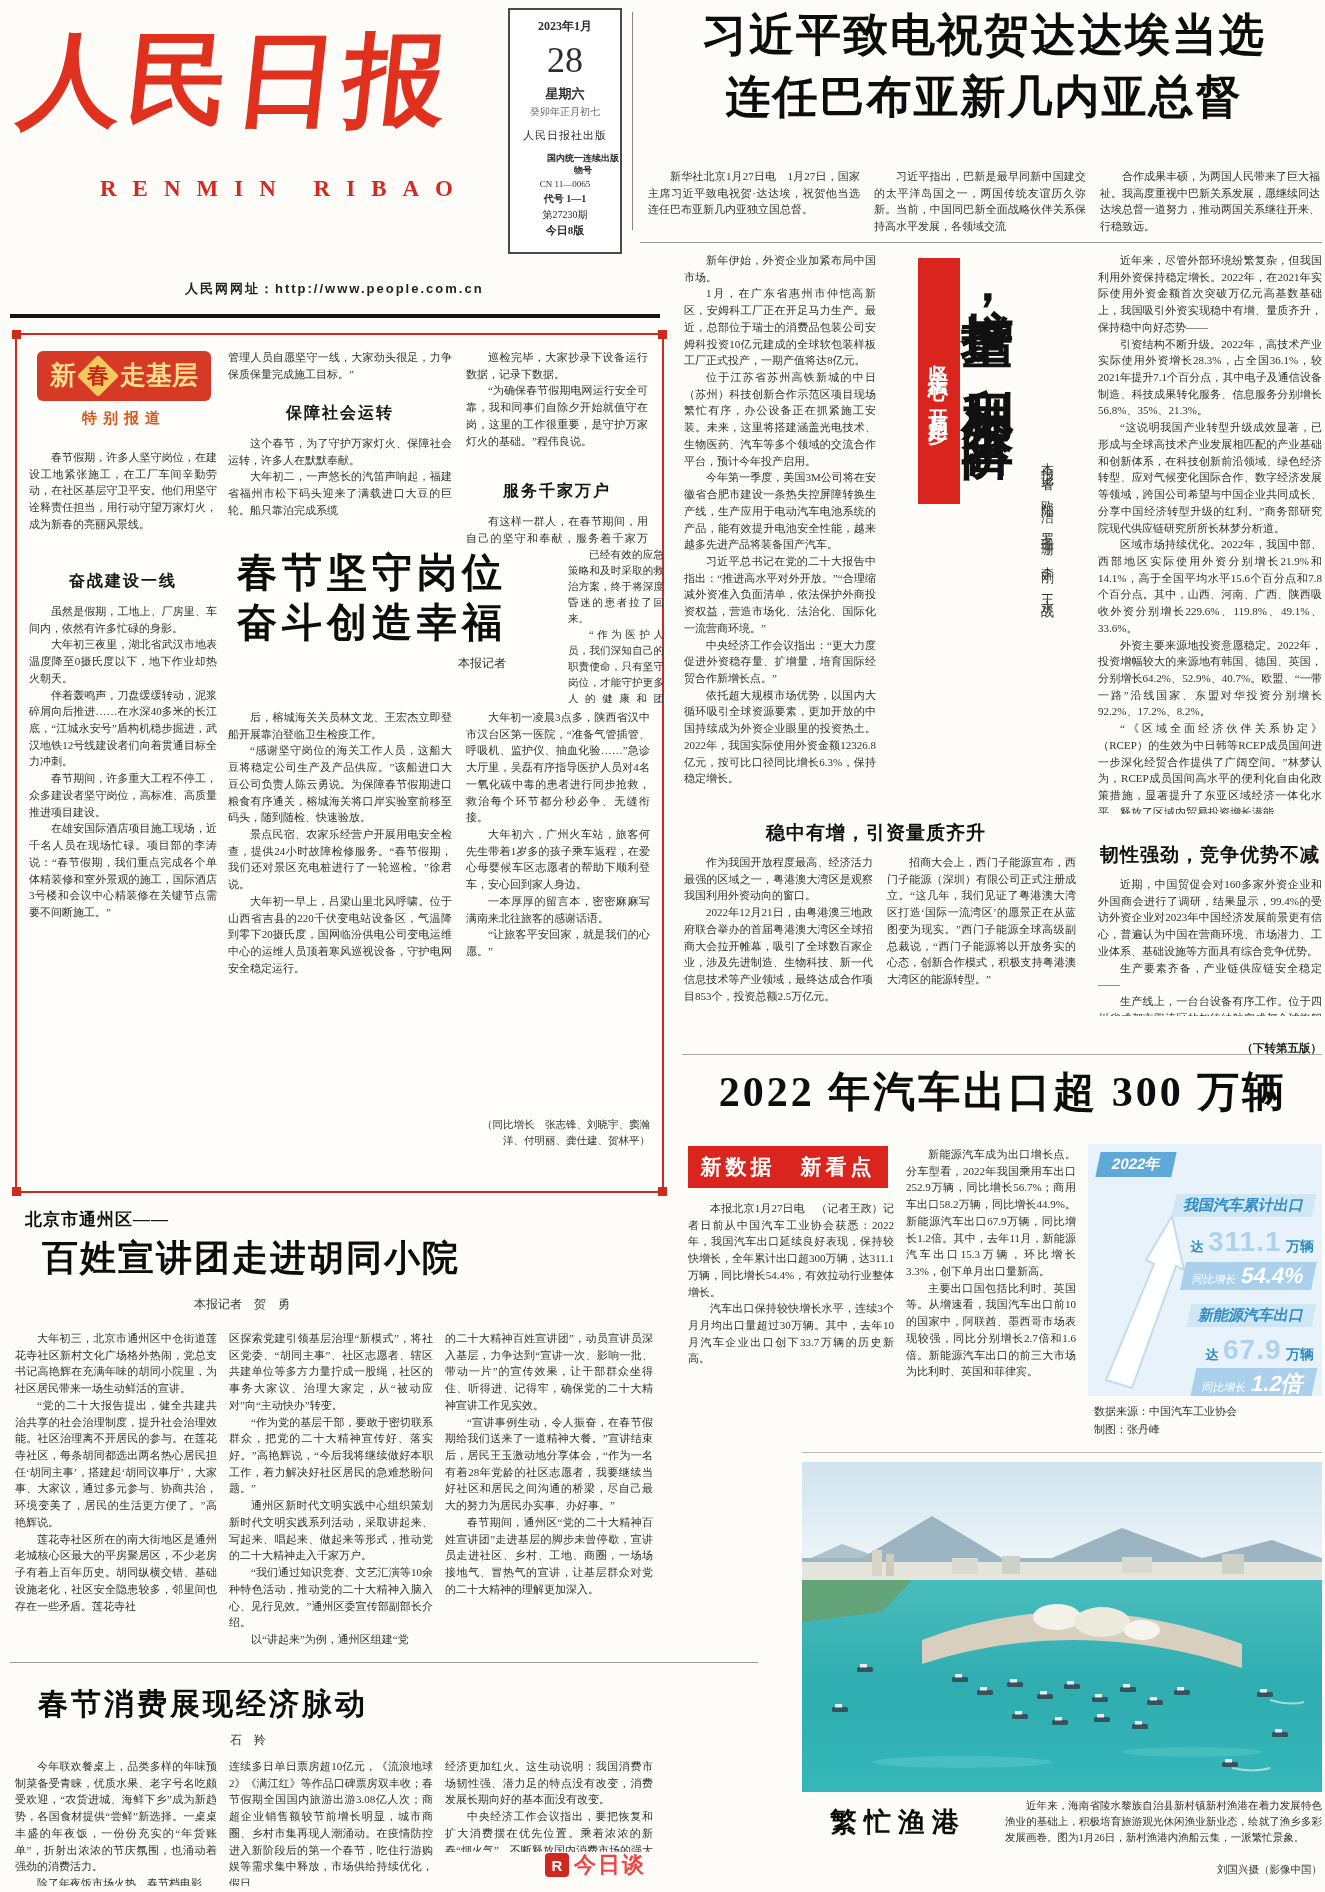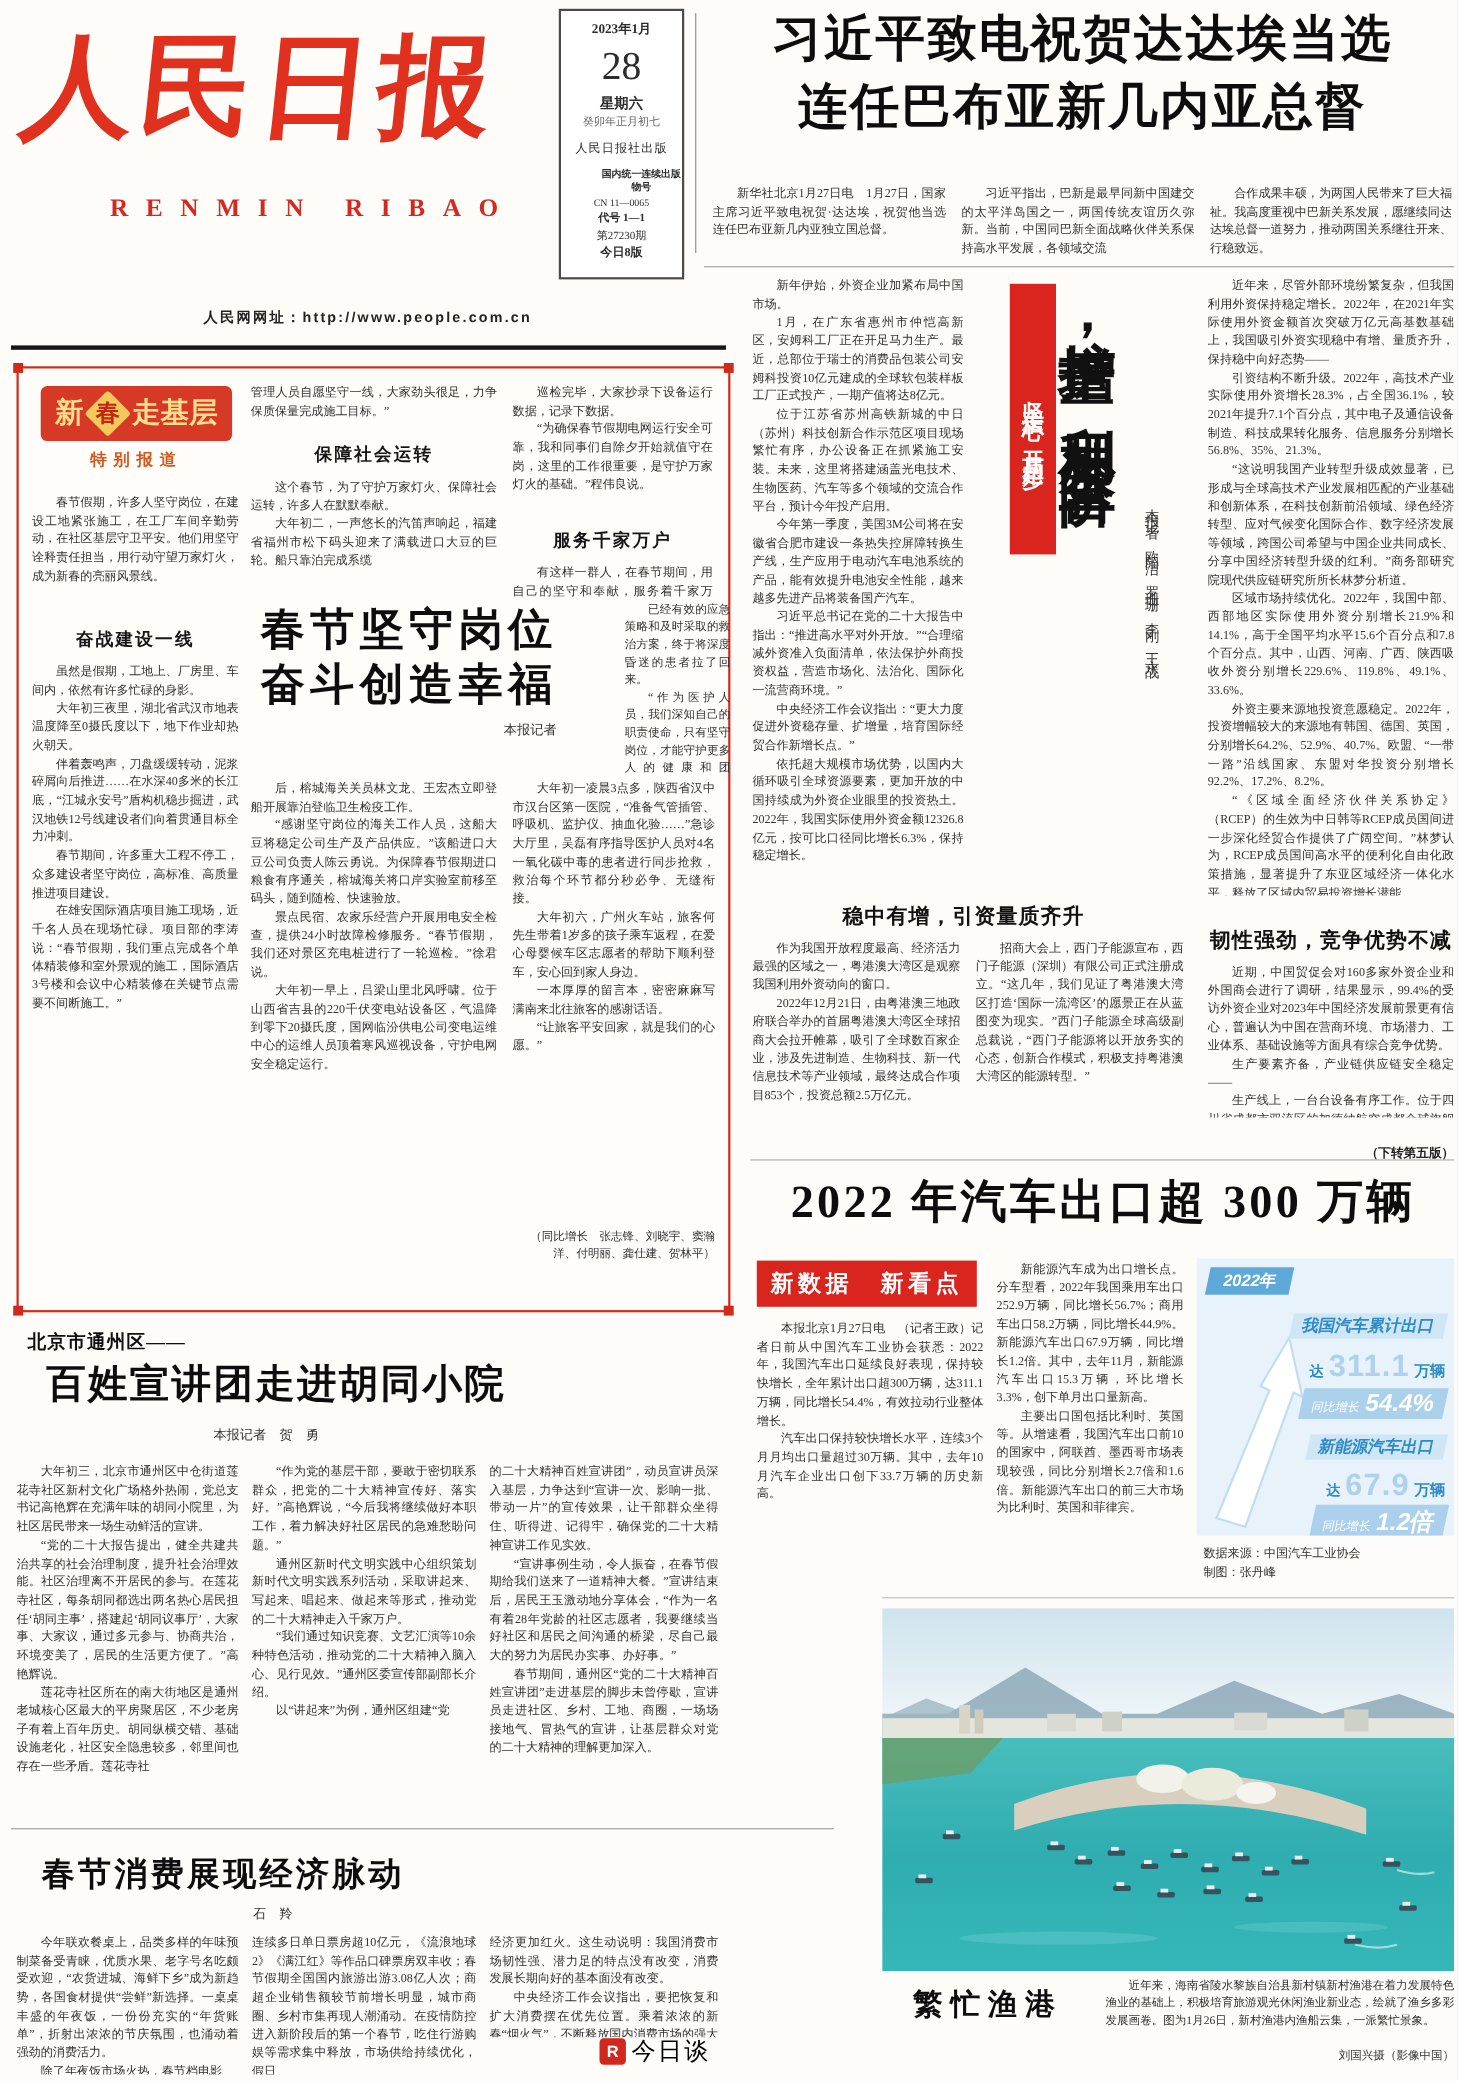--- a/index.html
+++ b/index.html
@@ -57,21 +57,21 @@
   .ig-gr .num{font-size:22px;font-weight:bold;}
   .src{font-size:11px;color:#333;}
   
   .hut-kicker{font-size:17px;font-weight:bold;color:#101010;letter-spacing:1px;}
   .hut-h{font-size:36px;font-weight:900;letter-spacing:2px;color:#0d0d0d;}
   .jrt-h{font-size:30px;font-weight:900;letter-spacing:3px;color:#0d0d0d;}
   .byline{font-size:12px;color:#333;text-align:center;}
   .jrt-logo{display:flex;align-items:center;gap:5px;}
   .jrt-mark{width:24px;height:24px;background:#d0271e;color:#fff;border-radius:4px;display:flex;align-items:center;
             justify-content:center;font-weight:bold;font-size:15px;font-family:"Liberation Sans","DejaVu Sans",sans-serif;}
-  .jrt-text{color:#000000;font-weight:normal;font-size:22px;letter-spacing:2px;}
+  .jrt-text{color:#ef4444;font-weight:bold;font-size:22px;letter-spacing:2px;}
   .cap-title{font-size:27px;font-weight:bold;letter-spacing:7px;color:#0d0d0d;}
   .closing{font-size:10.5px;text-align:right;color:#333;line-height:1.5;}
   .turn{font-size:11.5px;text-align:right;color:#222;font-weight:bold;}
 </style>
 </head>
 <body>
 
 <div class="page">
 
   <div class="abs mast-title" style="left:20px;top:30px;">人民日报</div>
@@ -260,20 +260,21 @@
 
   <div class="abs hut-kicker" style="left:25px;top:1208px;">北京市通州区——</div>
   <div class="abs hut-h" style="left:42px;top:1234px;">百姓宣讲团走进胡同小院</div>
   <div class="abs byline" style="left:42px;top:1296px;width:400px;">本报记者　贺　勇</div>
   <div class="abs txt" style="left:15px;top:1330px;width:202px;height:322px;">
     <p>大年初三，北京市通州区中仓街道莲花寺社区新村文化广场格外热闹，党总支书记高艳辉在充满年味的胡同小院里，为社区居民带来一场生动鲜活的宣讲。</p>
     <p>“党的二十大报告提出，健全共建共治共享的社会治理制度，提升社会治理效能。社区治理离不开居民的参与。在莲花寺社区，每条胡同都选出两名热心居民担任‘胡同主事’，搭建起‘胡同议事厅’，大家事、大家议，通过多元参与、协商共治，环境变美了，居民的生活更方便了。”高艳辉说。</p>
     <p>莲花寺社区所在的南大街地区是通州老城核心区最大的平房聚居区，不少老房子有着上百年历史。胡同纵横交错、基础设施老化，社区安全隐患较多，邻里间也存在一些矛盾。莲花寺社</p>
   </div>
   <div class="abs txt" style="left:229px;top:1330px;width:204px;height:322px;">
+    <p style="text-indent:0;">区探索党建引领基层治理“新模式”，将社区党委、“胡同主事”、社区志愿者、辖区共建单位等多方力量拧成一股绳，社区的事务大家议、治理大家定，从“被动应对”向“主动快办”转变。</p>
     <p>“作为党的基层干部，要敢于密切联系群众，把党的二十大精神宣传好、落实好。”高艳辉说，“今后我将继续做好本职工作，着力解决好社区居民的急难愁盼问题。”</p>
     <p>通州区新时代文明实践中心组织策划新时代文明实践系列活动，采取讲起来、写起来、唱起来、做起来等形式，推动党的二十大精神走入千家万户。</p>
     <p>“我们通过知识竞赛、文艺汇演等10余种特色活动，推动党的二十大精神入脑入心、见行见效。”通州区委宣传部副部长介绍。</p>
     <p>以“讲起来”为例，通州区组建“党</p>
   </div>
   <div class="abs txt" style="left:445px;top:1330px;width:208px;height:322px;">
     <p style="text-indent:0;">的二十大精神百姓宣讲团”，动员宣讲员深入基层，力争达到“宣讲一次、影响一批、带动一片”的宣传效果，让干部群众坐得住、听得进、记得牢，确保党的二十大精神宣讲工作见实效。</p>
     <p>“宣讲事例生动，令人振奋，在春节假期给我们送来了一道精神大餐。”宣讲结束后，居民王玉激动地分享体会，“作为一名有着28年党龄的社区志愿者，我要继续当好社区和居民之间沟通的桥梁，尽自己最大的努力为居民办实事、办好事。”</p>
     <p>春节期间，通州区“党的二十大精神百姓宣讲团”走进基层的脚步未曾停歇，宣讲员走进社区、乡村、工地、商圈，一场场接地气、冒热气的宣讲，让基层群众对党的二十大精神的理解更加深入。</p>
   </div>

